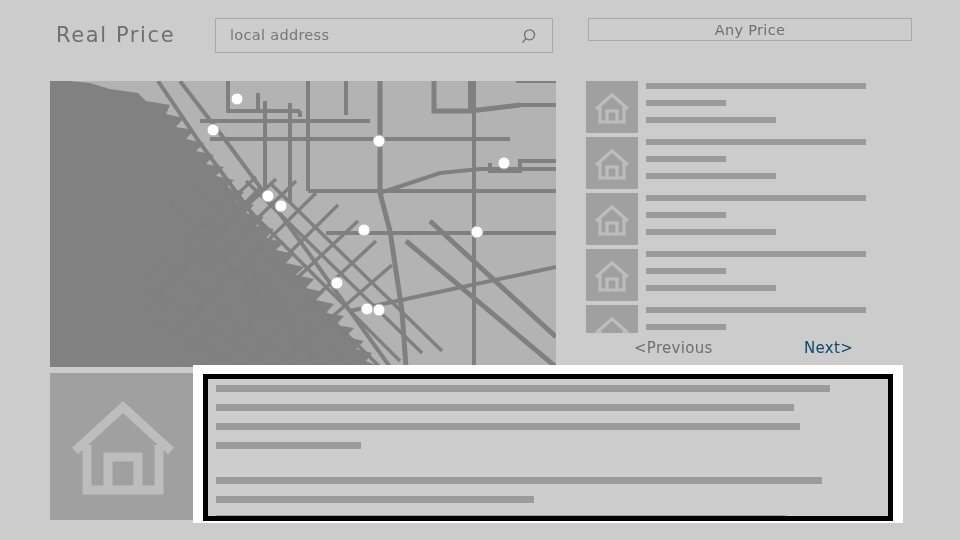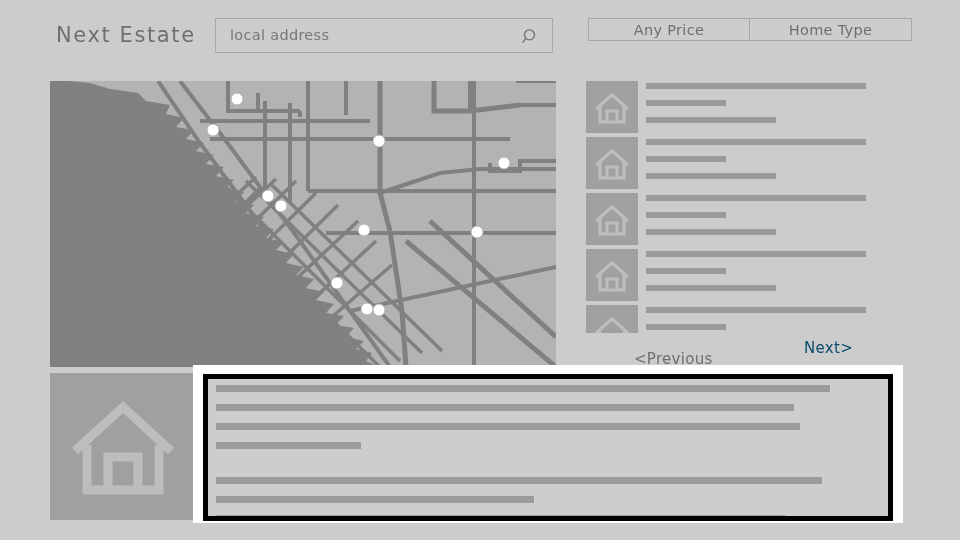--- a/index.html
+++ b/index.html
@@ -110,21 +110,21 @@
     height: 6px;
     margin-bottom: 11px;
   }
   .pagination {
     position: absolute;
     left: 586px; top: 336px;
     width: 330px; height: 30px;
   }
   .page-prev {
     position: absolute;
-    left: 48px; top: 14px;
+    left: 48px; top: 3px;
     font-size: 15px;
     color: #6f6f6f;
     letter-spacing: .3px;
   }
   .page-next {
     position: absolute;
     left: 218px; top: 3px;
     font-size: 15px;
     color: #0c4a6e;
     letter-spacing: .3px;
@@ -166,35 +166,34 @@
     height: 7px;
     margin-bottom: 12px;
   }
   .dgap { height: 16px; }
 </style>
 </head>
 <body>
 
 <div class="header">
 
-  <div class="brand">Next Estate</div>
+  <div class="brand">Real Price</div>
 
   <div class="search-box">
     <span class="search-input">local address</span>
     <span class="search-icon">
       <svg width="18" height="18" viewBox="0 0 18 18">
         <circle cx="7.5" cy="6.8" r="5" fill="none" stroke="#6f6f6f" stroke-width="1.3"></circle>
         <line x1="3.9" y1="10.5" x2="0.6" y2="14.6" stroke="#6f6f6f" stroke-width="1.3"></line>
       </svg>
     </span>
   </div>
 
   <div class="filters">
     <div class="filter-btn">Any Price</div>
-    <div class="filter-btn">Home Type</div>
   </div>
 
 </div>
 
 <div class="map">
   <svg width="506" height="286" viewBox="0 0 506 286">
     <rect x="0" y="0" width="506" height="286" fill="#b3b3b3"></rect>
 
     <path d="M0,0 L0,286 L330,286 L316,280 L322,272 L306,268 L314,260 L296,256 L304,247
              L286,244 L294,235 L276,232 L284,223 L266,219 L274,211 L256,207 L264,198

